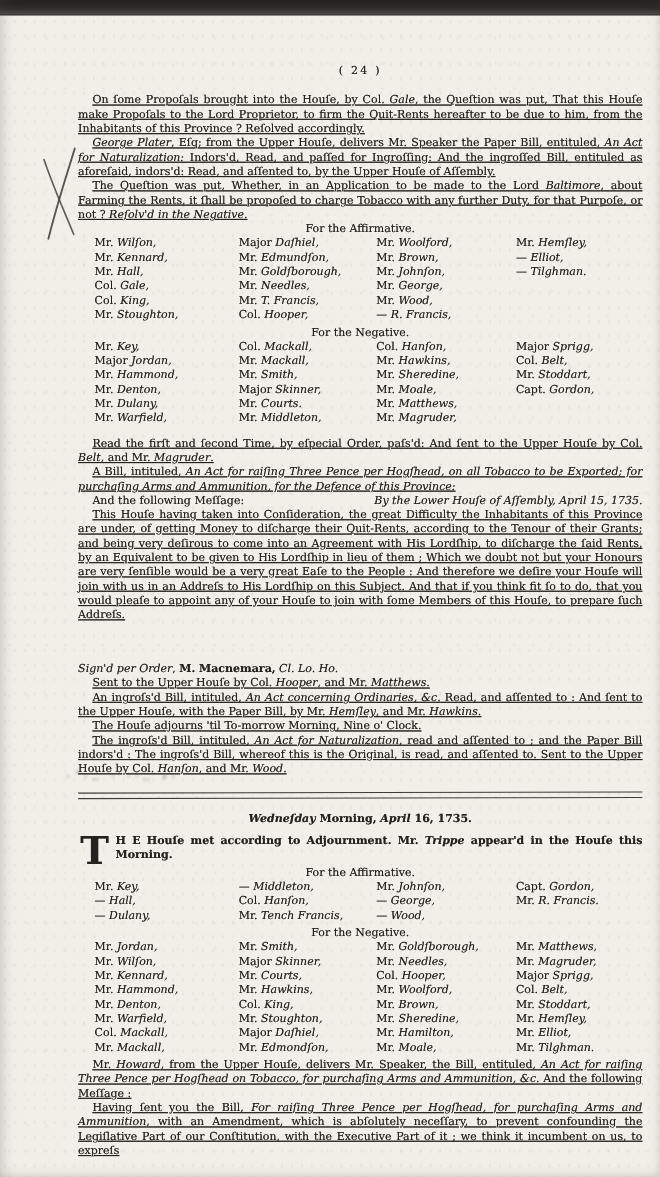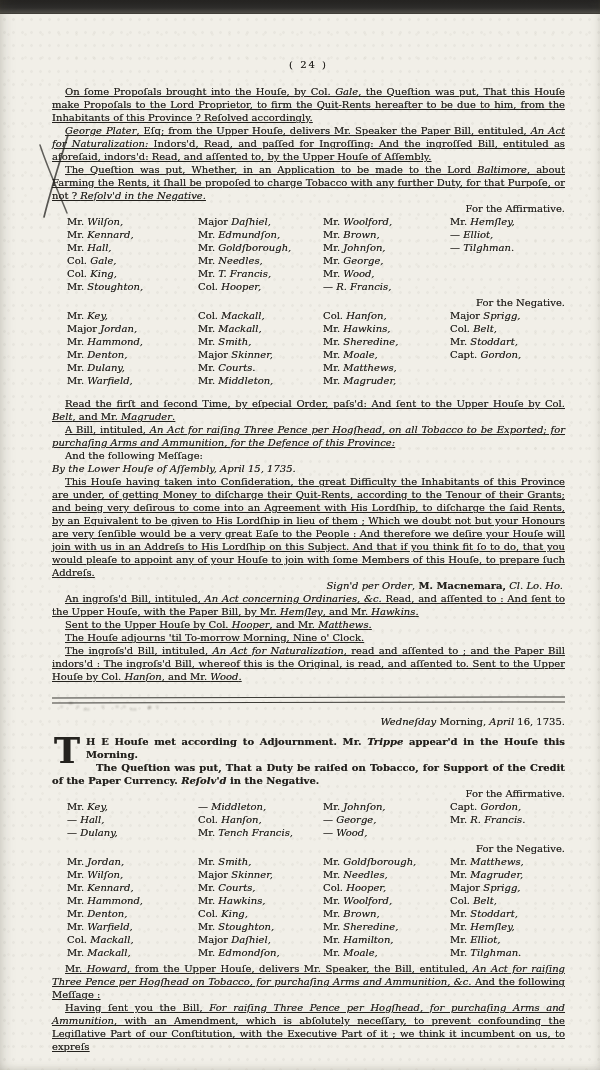--- a/index.html
+++ b/index.html
@@ -15,28 +15,28 @@
     font-size:10px;line-height:13px;
     text-shadow:0 0 .5px rgba(36,34,30,.65);
   }
   .i{font-style:italic;}
   .b{font-weight:bold;}
   #scan-top{position:absolute;top:0;left:0;width:600px;height:13px;
     background:linear-gradient(180deg,#222120,#2f2e2c 60%,#4c4a45);
     border-bottom:1px solid rgba(90,86,76,.55);}
   #edge-vignette{position:absolute;inset:0;pointer-events:none;
     box-shadow:inset 7px 0 16px -9px rgba(85,80,68,.4), inset -5px 0 14px -9px rgba(85,80,68,.32), inset 0 -6px 14px -10px rgba(85,80,68,.25);}
-  #content{position:absolute;left:52px;top:50px;width:513px;}
+  #content{position:absolute;left:71px;top:50px;width:513px;}
   #page-number{text-align:center;letter-spacing:2px;margin:8px 0 14px 0;}
   .para{text-indent:13px;text-align:justify;text-decoration:underline;}
-  .center-line{text-align:right;}
-  .right-line{text-align:right;padding-right:2px;}
-  .split-line{display:flex;justify-content:space-between;flex-direction:column;}
+  .center-line{text-align:center;font-weight:bold;}
+  .right-line{padding-right:2px;margin-top:36px;}
+  .split-line{display:flex;justify-content:space-between;}
   .split-line .left{margin-left:13px;}
-  .vote-heading{text-align:right;}
+  .vote-heading{text-align:center;}
   .vote-grid{display:grid;grid-template-columns:131px 125px 127px 1fr;padding-left:15px;margin-bottom:3px;}
   .vote-name{white-space:nowrap;}
   .divider{height:4px;border-top:1.4px solid #2e2d29;border-bottom:1.4px solid #2e2d29;
     margin:14px 0 12px 0;transform:rotate(-.12deg);opacity:.92;}
   .center-line.day-head{margin-bottom:7px;}
   .dropcap-block{margin-top:2px;}
   .dropcap-block::after{content:"";display:block;clear:both;}
   .dropcap{float:left;font-size:35px;line-height:27px;padding:2px 6px 0 2px;font-weight:bold;}
   .dc-para{text-align:justify;font-weight:bold;}
   .dc-para + .dc-para{text-indent:10px;}
@@ -130,30 +130,29 @@
       </div>
       <div class="gap-sm"></div>
       <div class="para"><span>Read the firſt and ſecond Time, by eſpecial Order, paſs'd:  And ſent to the Upper Houſe by Col. </span><span class="i ">Belt</span><span>, and Mr. </span><span class="i ">Magruder</span><span>.</span></div>
       <div class="para"><span>A Bill, intituled, </span><span class="i ">An Act for raiſing Three Pence per Hogſhead, on all Tobacco to be Exported; for purchaſing Arms and Ammunition, for the Defence of this Province:</span></div>
       <div class="split-line">
         <span class="left"><span>And the following Meſſage:</span></span>
         <span class="right"><span class="i ">By the Lower Houſe of Aſſembly, April 15, 1735.</span></span>
       </div>
       <div class="para"><span>This Houſe having taken into Conſideration, the great Difficulty the Inhabitants of this Province are under, of getting Money to diſcharge their Quit-Rents, according to the Tenour of their Grants; and being very deſirous to come into an Agreement with His Lordſhip, to diſcharge the ſaid Rents, by an Equivalent to be given to His Lordſhip in lieu of them ;  Which we doubt not but your Honours are very ſenſible would be a very great Eaſe to the People :  And therefore we deſire your Houſe will join with us in an Addreſs to His Lordſhip on this Subject.  And that if you think fit ſo to do, that you would pleaſe to appoint any of your Houſe to join with ſome Members of this Houſe, to prepare ſuch Addreſs.</span></div>
       <div class="right-line"><span class="i ">Sign'd per Order</span><span>, </span><span class="b">M. Macnemara,</span><span> </span><span class="i ">Cl. Lo. Ho.</span></div>
+      <div class="para"><span>Sent to the Upper Houſe by Col. </span><span class="i ">Hooper</span><span>, and Mr. </span><span class="i ">Matthews</span><span>.</span></div>
       <div class="para"><span>An ingroſs'd Bill, intituled, </span><span class="i ">An Act concerning Ordinaries, &amp;c.</span><span> Read, and aſſented to :  And ſent to the Upper Houſe, with the Paper Bill, by Mr. </span><span class="i ">Hemſley</span><span>, and Mr. </span><span class="i ">Hawkins</span><span>.</span></div>
-      <div class="para"><span>Sent to the Upper Houſe by Col. </span><span class="i ">Hooper</span><span>, and Mr. </span><span class="i ">Matthews</span><span>.</span></div>
       <div class="para"><span>The Houſe adjourns 'til To-morrow Morning, Nine o' Clock.</span></div>
       <div class="para"><span>The ingroſs'd Bill, intituled, </span><span class="i ">An Act for Naturalization</span><span>, read and aſſented to ;  and the Paper Bill indors'd :  The ingroſs'd Bill, whereof this is the Original, is read, and aſſented to.   Sent to the Upper Houſe by Col. </span><span class="i ">Hanſon</span><span>, and Mr. </span><span class="i ">Wood</span><span>.</span></div>
       <div class="divider"></div>
       <div class="center-line day-head"><span class="i ">Wedneſday</span><span> Morning, </span><span class="i ">April</span><span> 16, 1735.</span></div>
       <div class="dropcap-block">
         <span class="dropcap">T</span>
         <div class="dc-para"><span>H E Houſe met according to Adjournment.   Mr. </span><span class="i ">Trippe</span><span> appear'd in the Houſe this Morning.</span></div>
-        <div class="dc-para"><span>The Queſtion was put, That a Duty be raiſed on Tobacco, for Support of the Credit of the Paper Currency.   </span><span class="i ">Reſolv'd</span><span> in the Negative.</span></div>
       </div>
       <div class="vote-heading">For the Affirmative.</div>
       <div class="vote-grid">
         <div class="vote-col">
           <div class="vote-name"><span>Mr. </span><span class="i">Key,</span></div>
           <div class="vote-name"><span>— </span><span class="i">Hall,</span></div>
           <div class="vote-name"><span>— </span><span class="i">Dulany,</span></div>
         </div>
         <div class="vote-col">
           <div class="vote-name"><span>— </span><span class="i">Middleton,</span></div>

